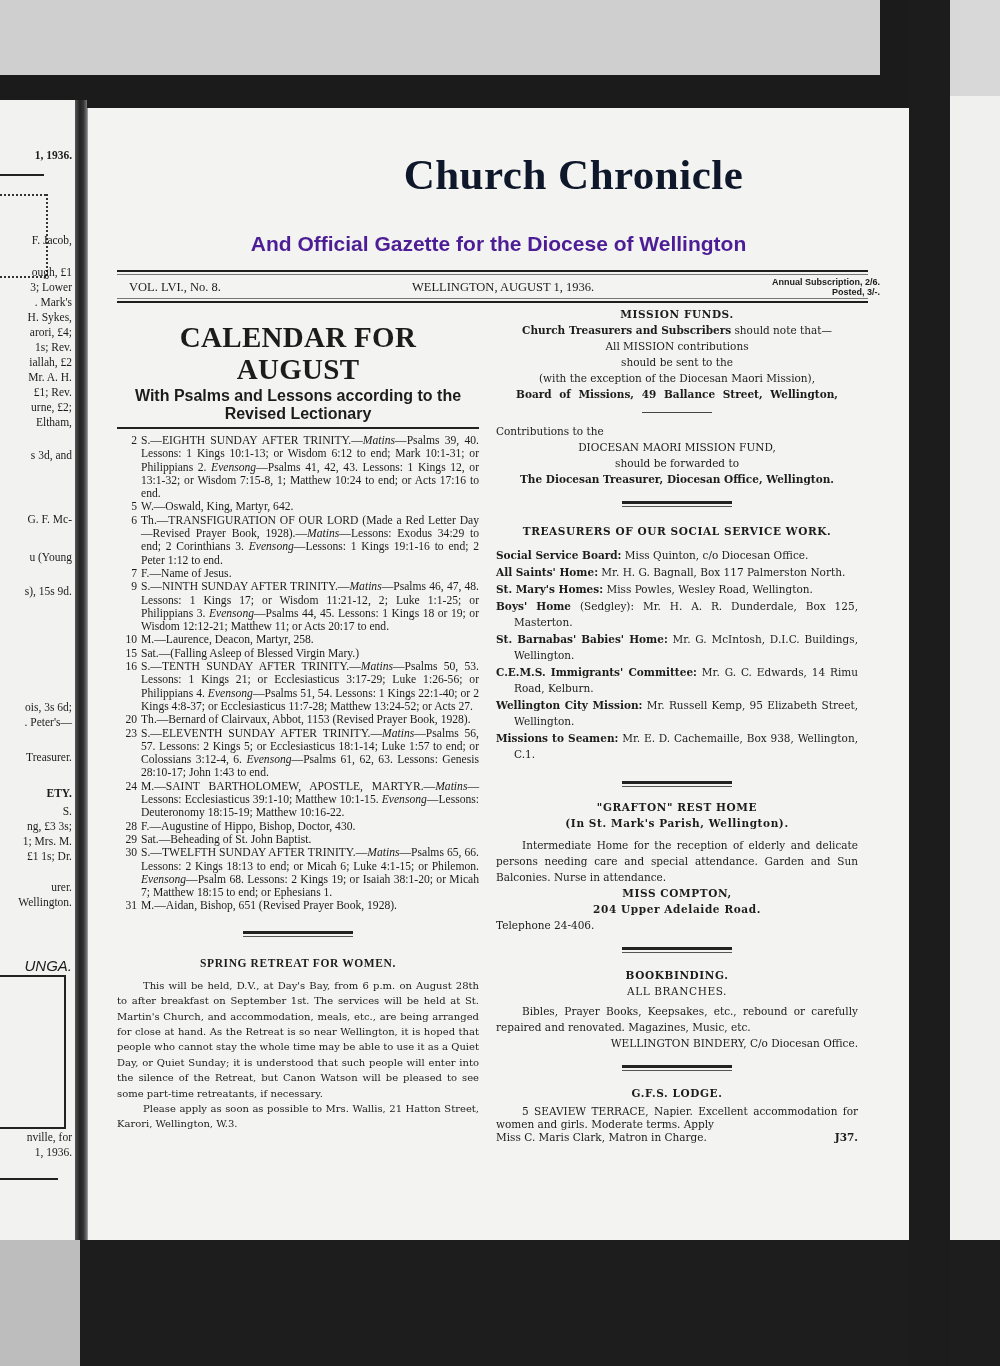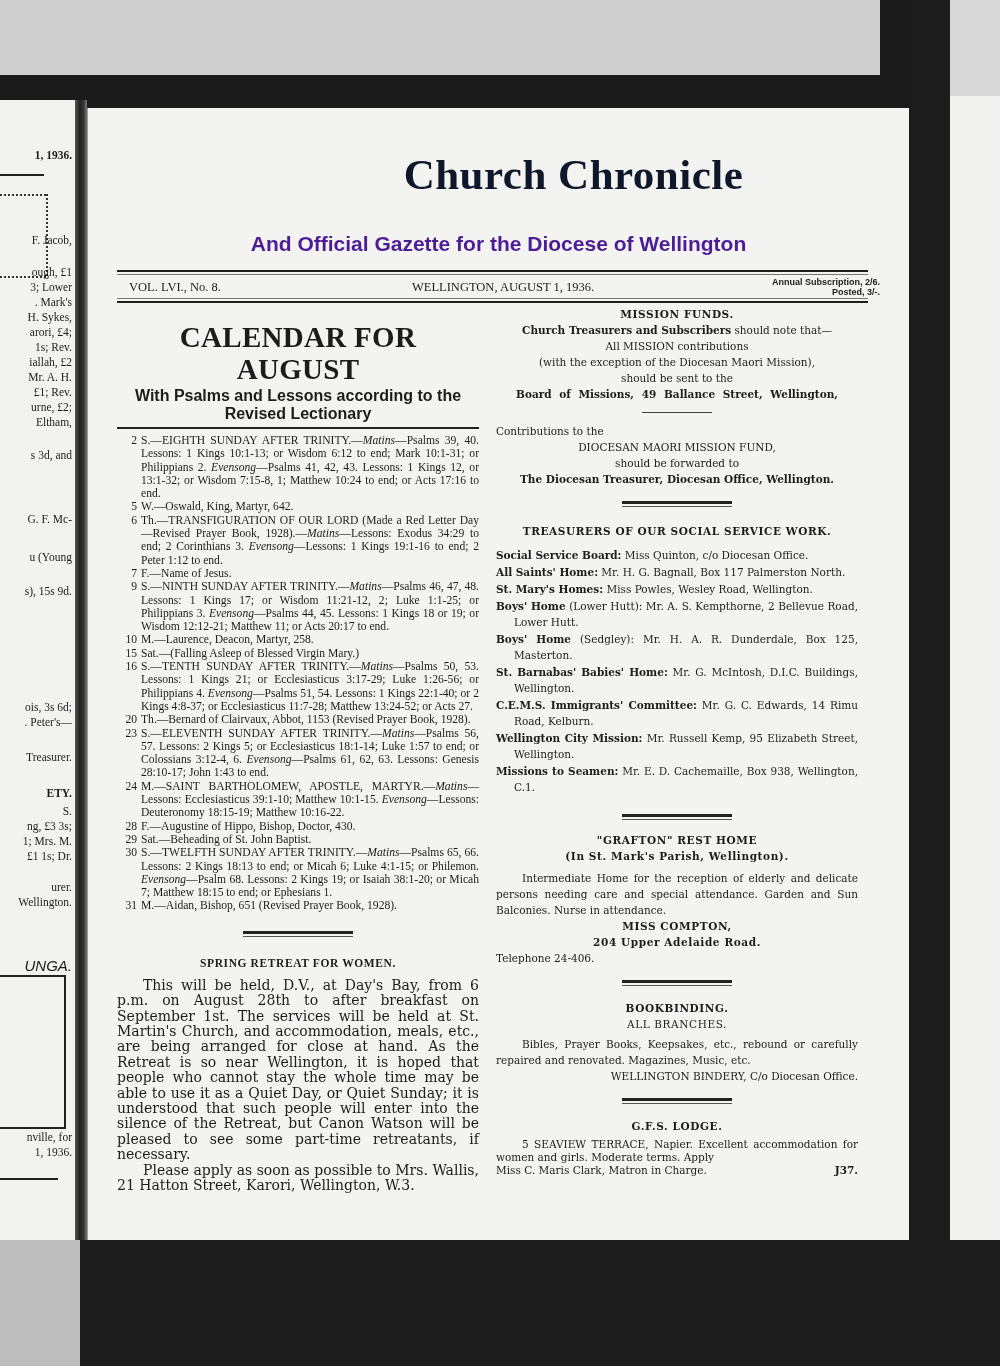--- a/index.html
+++ b/index.html
@@ -58,21 +58,21 @@
   .cal-rule { height:2px; background:#222; margin-top:4px; margin-bottom:5px; }
   .cal-list { font-family:"Liberation Serif", serif; font-size:11.6px; line-height:13.3px; }
   .cal-item { display:flex; }
   .cal-item .day { width:20px; text-align:right; padding-right:4px; flex:none; }
   .cal-item .body { flex:1; text-align:justify; padding-left:0; }
   .cal-item .body i { font-style:italic; }
 
   .sep { margin:0 auto; width:110px; border-top:3px solid #222; border-bottom:1px solid #555; height:2px; }
 
   .retreat-head { font-family:"Liberation Serif", serif; font-weight:bold; font-size:11.5px; text-align:center; letter-spacing:0.6px; margin-top:20px; }
-  .retreat-body { font-family:"DejaVu Serif", serif; font-size:14px; line-height:15.4px; text-align:justify; margin-top:9px; }
+  .retreat-body { font-family:"DejaVu Serif", serif; font-size:10px; line-height:15.4px; text-align:justify; margin-top:9px; }
   .retreat-body p { margin:0; text-indent:26px; }
 
   
   .col-right { position:absolute; left:408px; top:198px; width:362px; font-family:"DejaVu Serif", serif; font-size:10.5px; line-height:16px; }
   .center { text-align:center; }
   .bold { font-weight:bold; }
   .hd { font-weight:bold; text-align:center; letter-spacing:0.6px; font-size:10.5px; }
   .smallsep { width:70px; height:1px; background:#444; margin:10px auto; }
   .entry { padding-left:18px; text-indent:-18px; text-align:justify; margin-bottom:1px; }
   .entry .k { font-weight:bold; }
@@ -226,40 +226,39 @@
     <div class="retreat-body">
       <p>This will be held, D.V., at Day's Bay, from 6 p.m. on August 28th to after breakfast on September 1st. The services will be held at St. Martin's Church, and accommodation, meals, etc., are being arranged for close at hand. As the Retreat is so near Wellington, it is hoped that people who cannot stay the whole time may be able to use it as a Quiet Day, or Quiet Sunday; it is understood that such people will enter into the silence of the Retreat, but Canon Watson will be pleased to see some part-time retreatants, if necessary.</p>
       <p>Please apply as soon as possible to Mrs. Wallis, 21 Hatton Street, Karori, Wellington, W.3.</p>
     </div>
   </div>
 
   <div class="col-right">
     <div class="hd">MISSION FUNDS.</div>
     <div class="center"><span class="bold">Church Treasurers and Subscribers</span><span> should note that—</span></div>
     <div class="center">All MISSION contributions</div>
+    <div class="center">should be sent to the</div>
     <div class="center">(with the exception of the Diocesan Maori Mission),</div>
-    <div class="center">should be sent to the</div>
     <div class="center bold" style="word-spacing:4px;">Board of Missions, 49 Ballance Street, Wellington,</div>
     <div class="smallsep"></div>
     <div>Contributions to the</div>
     <div class="center">DIOCESAN MAORI MISSION FUND,</div>
     <div class="center">should be forwarded to</div>
     <div class="center bold">The Diocesan Treasurer, Diocesan Office, Wellington.</div>
 
     <div style="height:14px"></div>
     <div class="sep"></div>
     <div style="height:16px"></div>
 
     <div class="hd">TREASURERS OF OUR SOCIAL SERVICE WORK.</div>
     <div style="height:8px"></div>
     <div id="treasurer-list">
         <div class="entry"><span class="k">Social Service Board:</span><span> Miss Quinton, c/o Diocesan Office.</span></div>
         <div class="entry"><span class="k">All Saints' Home:</span><span> Mr. H. G. Bagnall, Box 117 Palmerston North.</span></div>
         <div class="entry"><span class="k">St. Mary's Homes:</span><span> Miss Powles, Wesley Road, Wellington.</span></div>
-        <div class="entry"><span class="k">Boys' Home</span><span> (Lower Hutt): Mr. A. S. Kempthorne, 2 Bellevue Road, Lower Hutt.</span></div>
         <div class="entry"><span class="k">Boys' Home</span><span> (Sedgley): Mr. H. A. R. Dunderdale, Box 125, Masterton.</span></div>
         <div class="entry"><span class="k">St. Barnabas' Babies' Home:</span><span> Mr. G. McIntosh, D.I.C. Buildings, Wellington.</span></div>
         <div class="entry"><span class="k">C.E.M.S. Immigrants' Committee:</span><span> Mr. G. C. Edwards, 14 Rimu Road, Kelburn.</span></div>
         <div class="entry"><span class="k">Wellington City Mission:</span><span> Mr. Russell Kemp, 95 Elizabeth Street, Wellington.</span></div>
         <div class="entry"><span class="k">Missions to Seamen:</span><span> Mr. E. D. Cachemaille, Box 938, Wellington, C.1.</span></div>
       </div>
 
     <div style="height:18px"></div>
     <div class="sep"></div>
     <div style="height:12px"></div>

